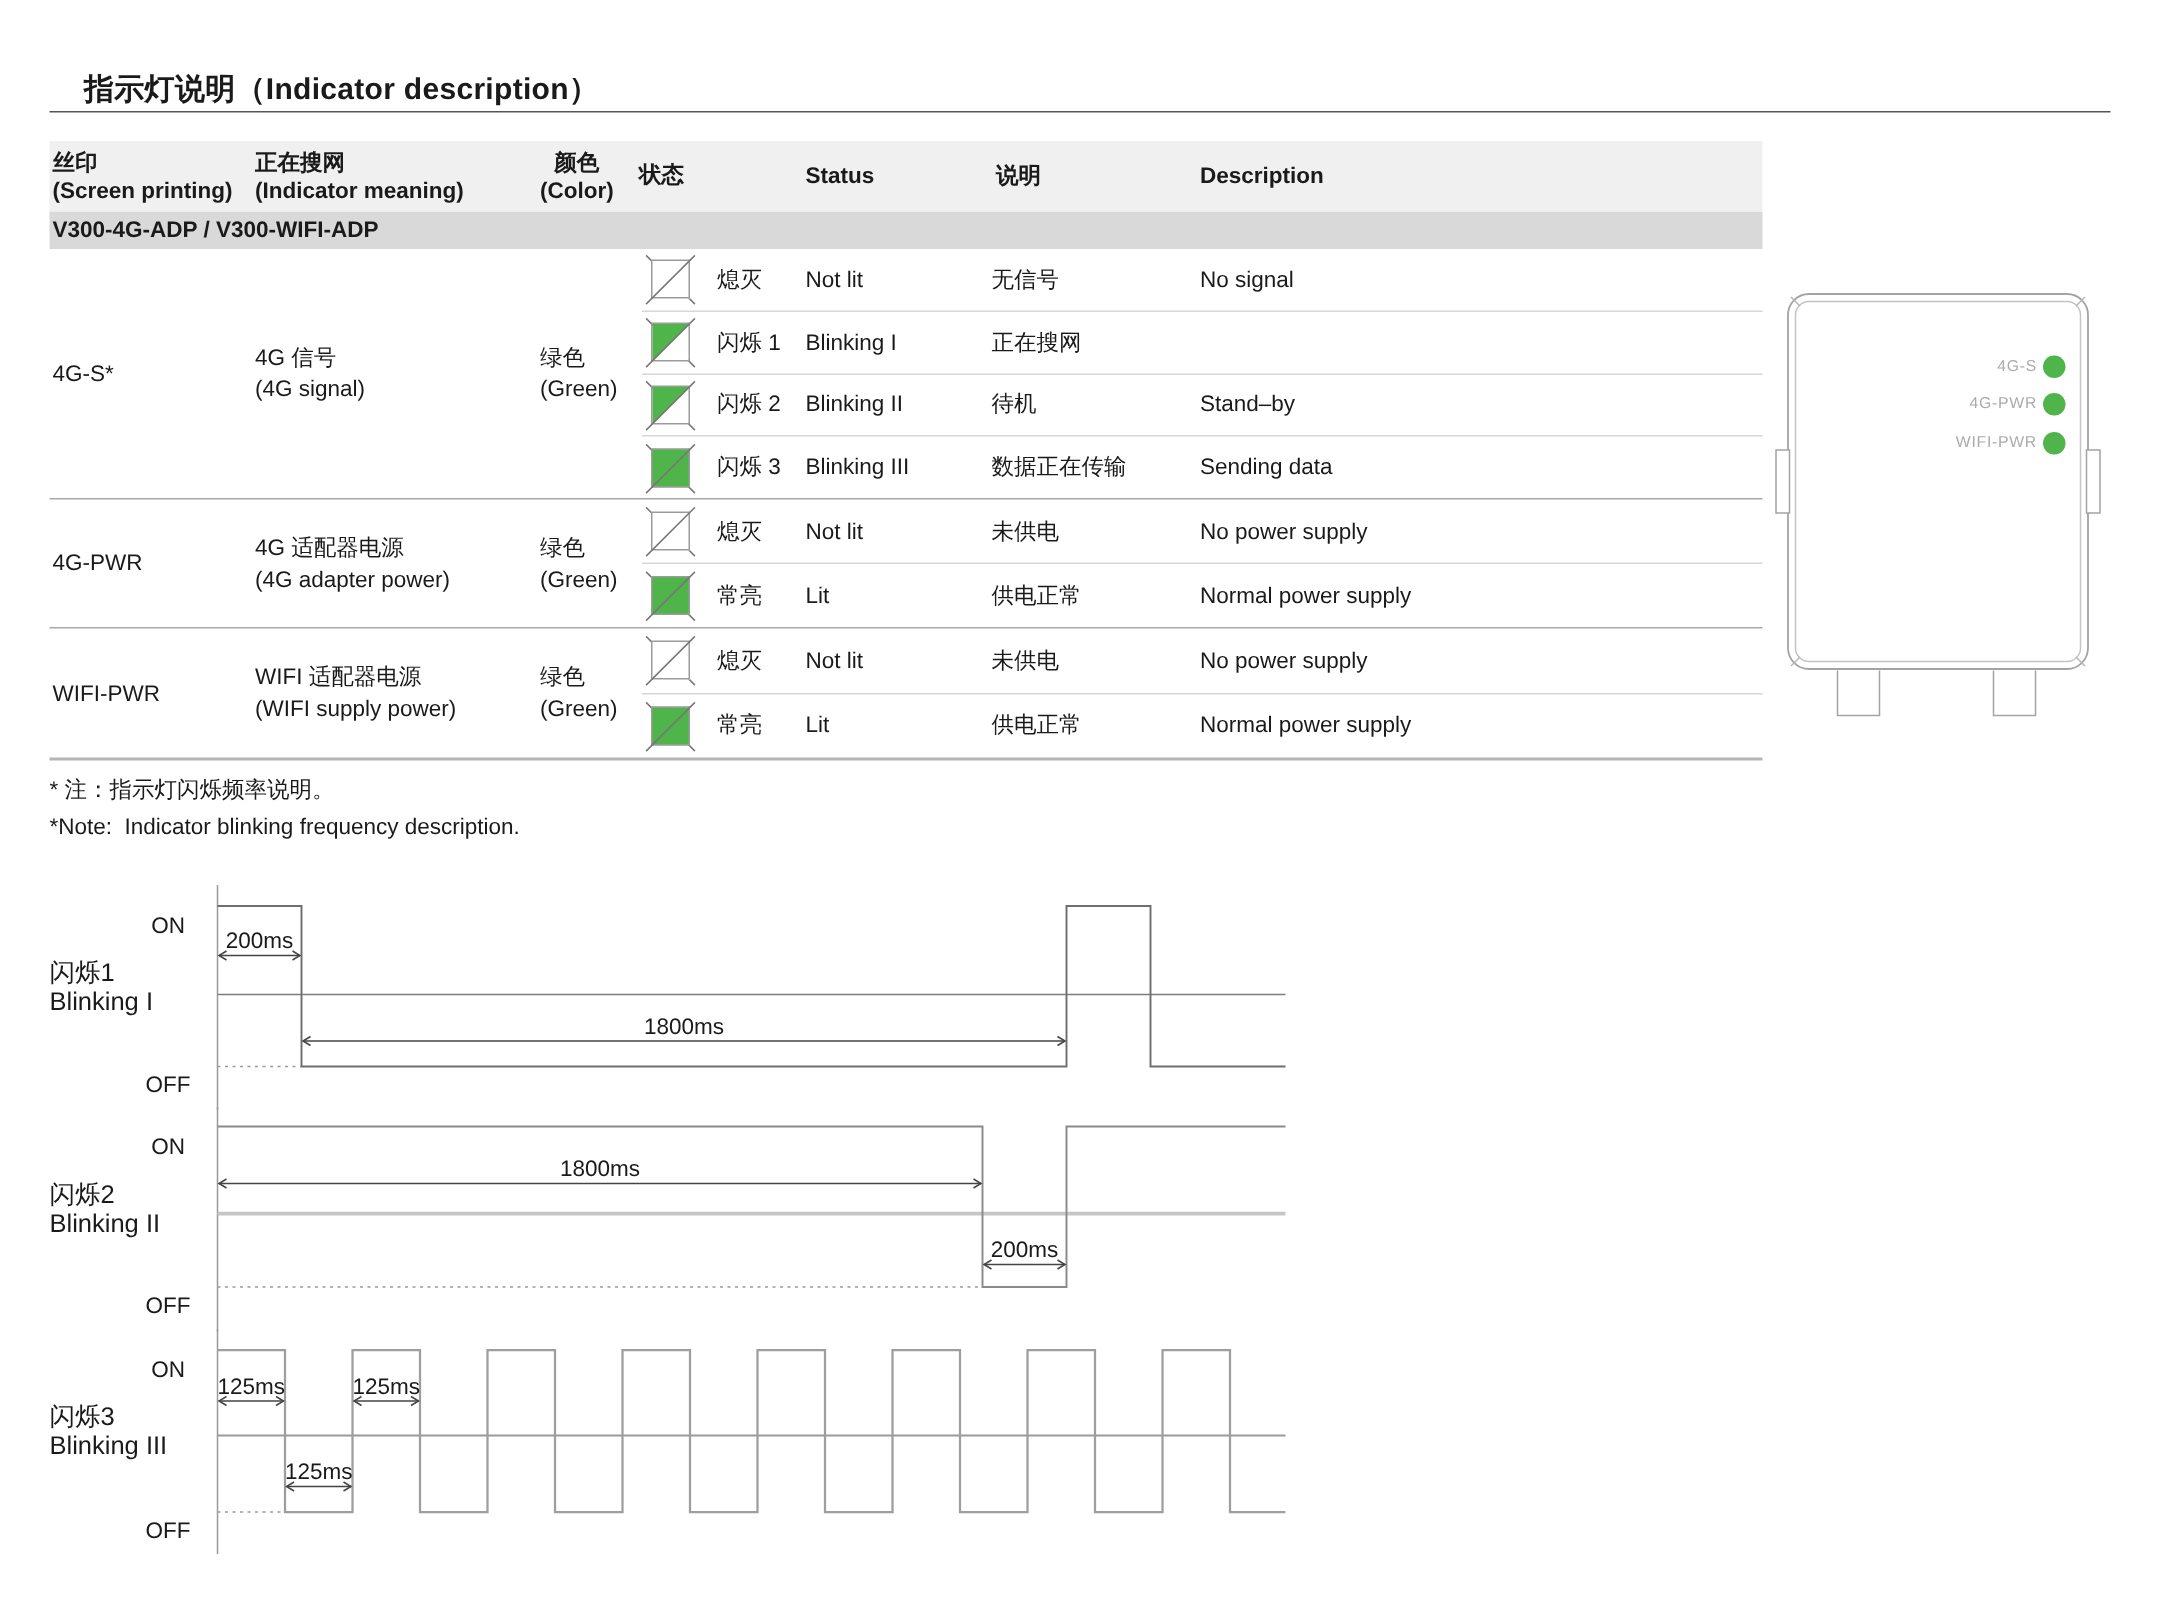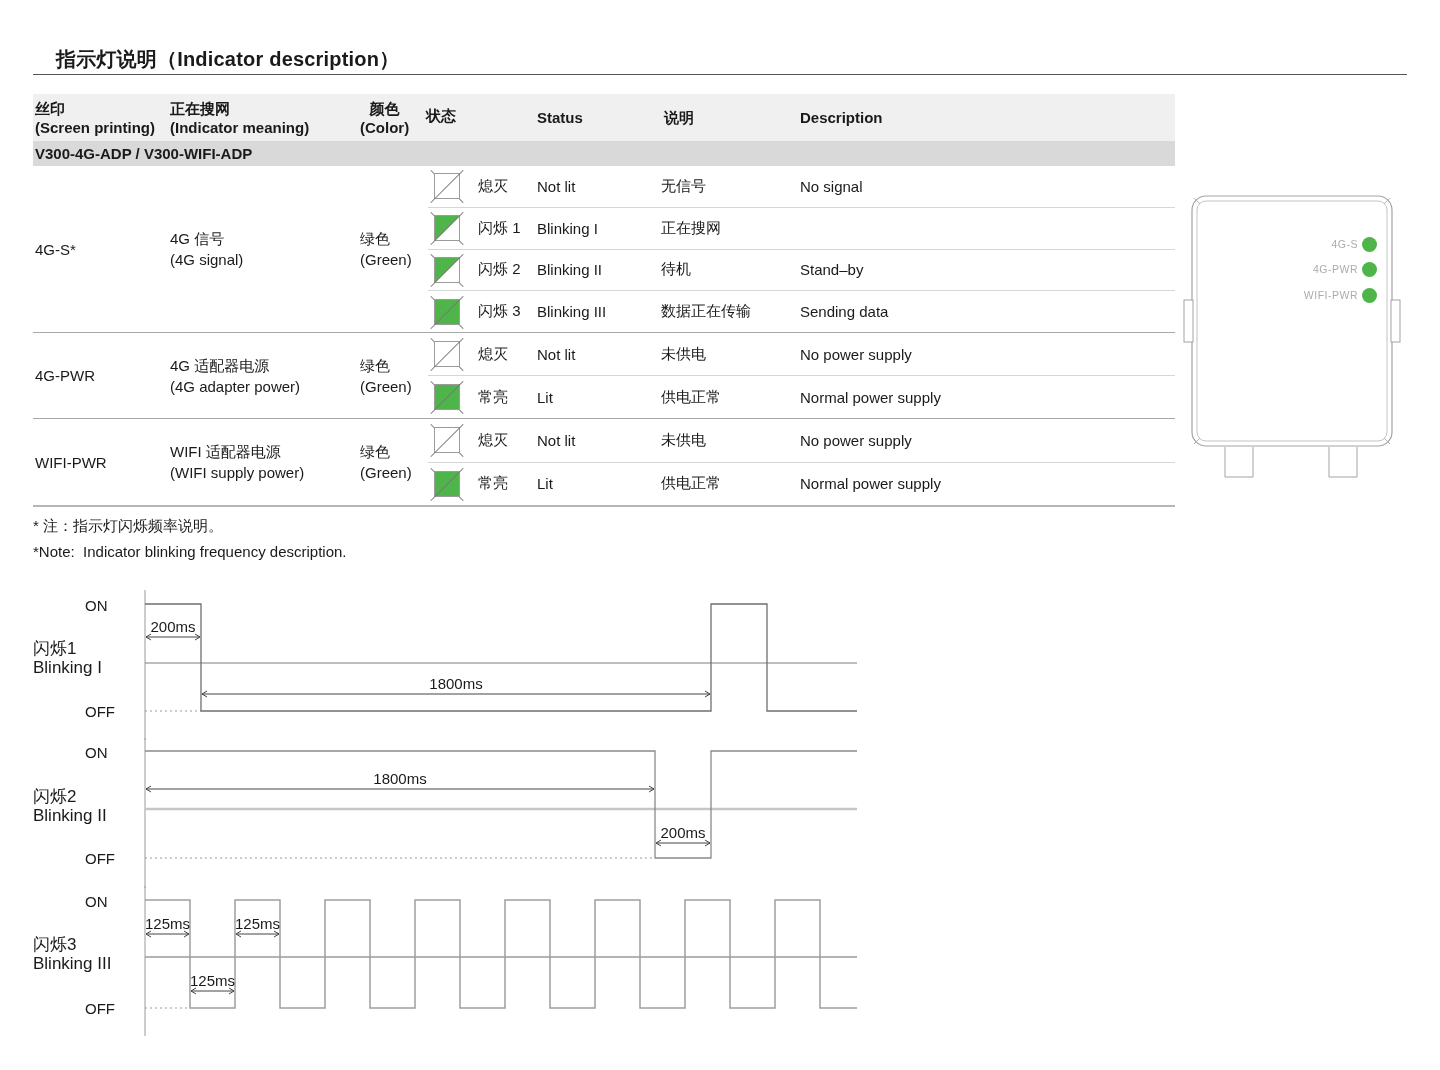--- a/index.html
+++ b/index.html
@@ -40,21 +40,21 @@
   .led::after{transform:rotate(-45deg);}
   .led-box{position:relative;width:24px;height:24px;border:1px solid #9b9b9b;background:#fff;}
   .led-box.off{background:#fff;}
   .led-box.half{background:linear-gradient(135deg,var(--green,#4fb54a) 50%,#fff 50.5%);}
   .led-box.full{background:var(--green,#4fb54a);}
   
   .note{left:33px;white-space:pre;}
   .note1{top:517px;}
   .note2{top:543px;}
   
-  .onoff{width:54px;text-align:left;font-size:15px;}
+  .onoff{width:54px;text-align:center;font-size:15px;margin-top:12px;}
   .dlabel{left:33px;line-height:19px;font-size:17px;}
   
   .device{left:1180px;top:190px;width:230px;height:300px;}
   .ledlabel{position:absolute;font-size:10.5px;letter-spacing:.5px;color:#ababab;text-align:right;width:90px;}
   .leddot{position:absolute;width:15px;height:15px;border-radius:50%;background:var(--green,#4fb54a);}
   svg text{font-family:"Liberation Sans","DejaVu Sans",sans-serif;}
 </style>
 </head>
 <body style="--green: #4fb54a; --header-bg: #f0f0f0; --section-bg: #d9d9d9;">
 

